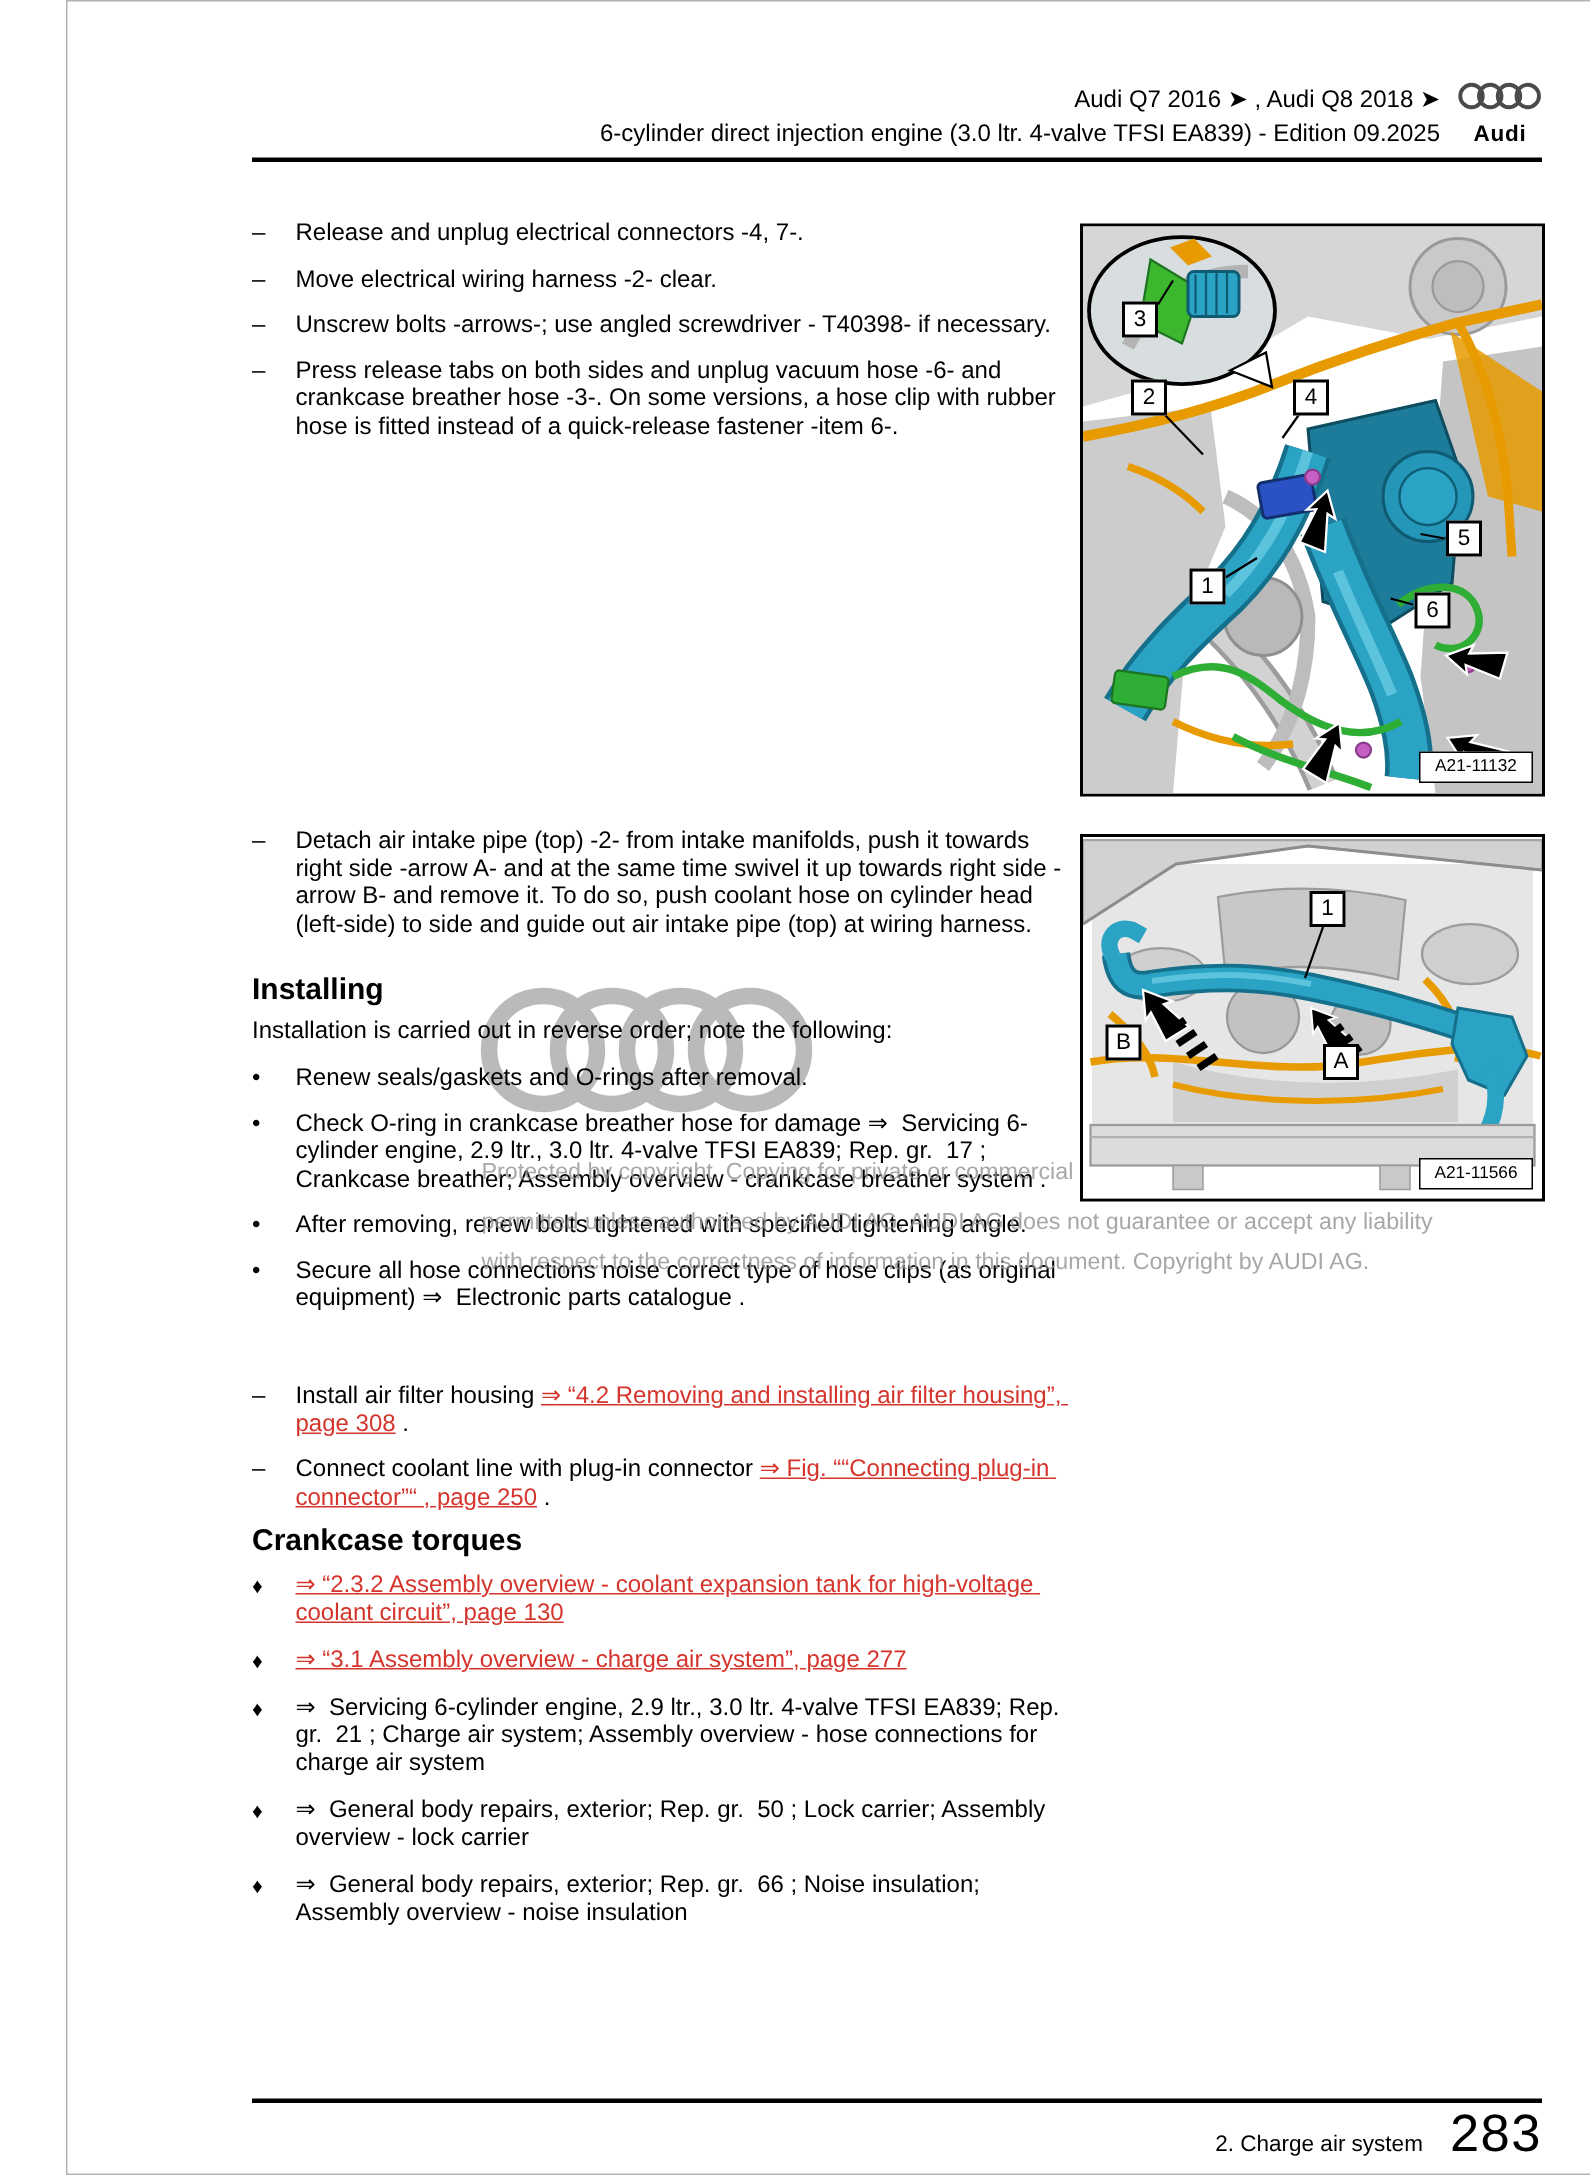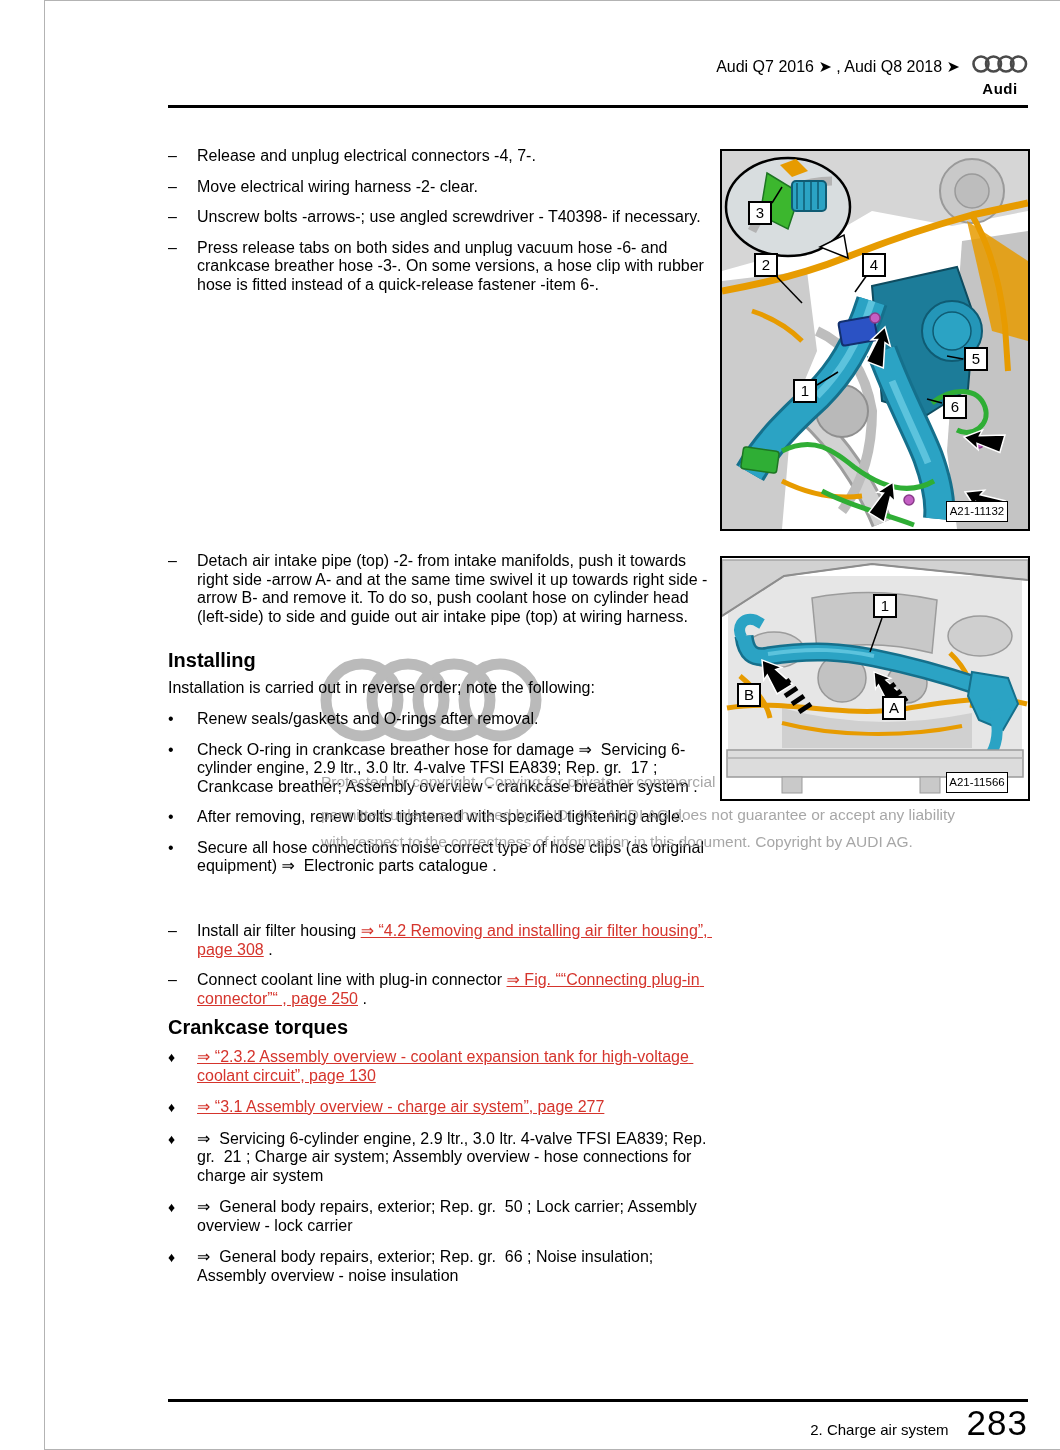--- a/index.html
+++ b/index.html
@@ -28,21 +28,21 @@
            font-size:15.5px;color:rgba(145,145,145,.8);white-space:nowrap;}
   .body-layer{position:relative;z-index:2;}
   
   .figure{position:absolute;left:675px;width:310px;background:#fff;
           border:2px solid #000;box-sizing:border-box;z-index:4;}
   .fig1{top:148px;height:382px;}
   .fig2{top:555px;height:245px;}
   .figure svg{display:block;}
   .callout{position:absolute;width:24px;height:24px;background:#fff;border:2px solid #000;
            box-sizing:border-box;font-size:15px;line-height:20px;text-align:center;z-index:5;}
-  .figid{position:absolute;width:62px;height:21px;background:#fff;border:1.5px solid #000;
+  .figid{position:absolute;width:76px;height:21px;background:#fff;border:1.5px solid #000;
          box-sizing:border-box;font-size:11.5px;line-height:18px;text-align:center;z-index:5;}
   
   .ftr-rule{position:absolute;left:123px;top:1398px;width:860px;height:2.5px;background:#000;}
   .footer{position:absolute;left:123px;top:1402px;width:860px;display:flex;
           justify-content:flex-end;align-items:baseline;gap:18px;}
   .ftr-section{font-size:15px;}
   .ftr-page{font-size:35px;letter-spacing:1px;}
 </style>
 </head>
 <body>
@@ -57,20 +57,21 @@
         <circle cx="134" cy="42" r="36"></circle>
         <circle cx="180" cy="42" r="36"></circle>
       </g>
     </svg>
   </div>
 
   <div class="body-layer">
 
     <div class="hdr-text">
       <div>Audi Q7 2016 ➤ , Audi Q8 2018 ➤</div>
+      <div>6-cylinder direct injection engine (3.0 ltr. 4-valve TFSI EA839) - Edition 09.2025</div>
     </div>
     <div class="brand">
       <svg width="56" height="21" viewBox="0 0 56 21">
         <g fill="none" stroke="#4a4a4a" stroke-width="2.6">
           <circle cx="9" cy="10" r="7.5"></circle>
           <circle cx="21.5" cy="10" r="7.5"></circle>
           <circle cx="34" cy="10" r="7.5"></circle>
           <circle cx="46.5" cy="10" r="7.5"></circle>
         </g>
       </svg>

